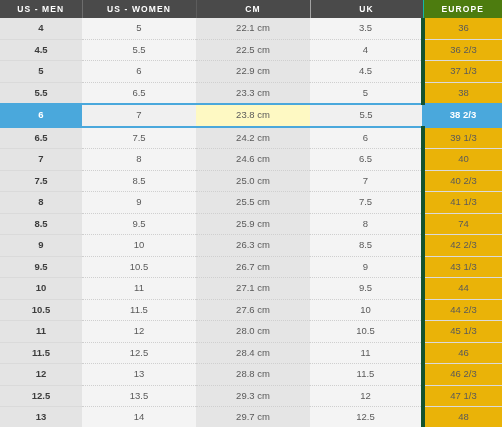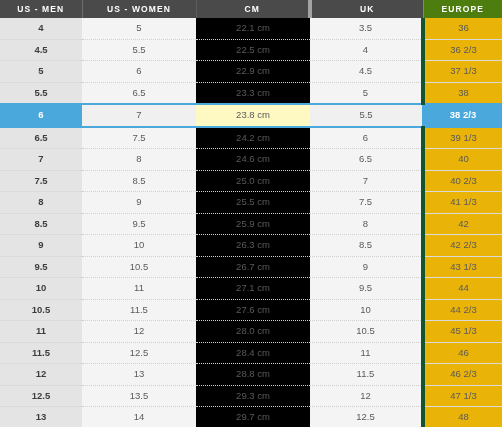--- a/index.html
+++ b/index.html
@@ -31,21 +31,21 @@
     color: #ffffff;
     font-size: 8.5px;
     font-weight: bold;
     letter-spacing: 1.1px;
     text-align: center;
     vertical-align: middle;
     border: none;
   }
   thead th.hdr-men { border-right: 1px solid #6d6d6d; }
   thead th.hdr-women { border-right: 1px solid #5c5c5c; margin-top: 22px; }
-  thead th.hdr-cm { border-right: 4px solid #a3a3a3; }
+  thead th.hdr-cm { border-right: 1px solid #a3a3a3; }
   thead th.hdr-uk { border-right: 1px solid #14b8a6; }
   thead th.hdr-eu {
     background: #4d7c0f;
     color: #ffffff;
   }
 
   tbody td {
     height: 20.5px;
     font-size: 9.5px;
     color: #5a5a5a;
@@ -55,21 +55,21 @@
     border-bottom: 1px dotted #cfcfcf;
     white-space: nowrap;
   }
   td.col-men {
     background: #e4e4e4;
     color: #3d3d3d;
     font-weight: bold;
     border-bottom: 1px solid #dadada;
   }
   td.col-women { background: #f4f4f4; }
-  td.col-cm    { background: #000000; }
+  td.col-cm    { background: #e5e5e5; }
   td.col-uk    { background: #f4f4f4; }
   td.col-eu {
     background: #eab308;
     border-left: 4px solid #14532d;
     border-bottom: 1px solid #dadada;
   }
 
   
   tr.is-highlighted td {
     border-top: 2px solid #4aa8dc;
@@ -174,21 +174,21 @@
           <td class="col-women">9</td>
           <td class="col-cm">25.5 cm</td>
           <td class="col-uk">7.5</td>
           <td class="col-eu">41 1/3</td>
         </tr>
         <tr>
           <td class="col-men">8.5</td>
           <td class="col-women">9.5</td>
           <td class="col-cm">25.9 cm</td>
           <td class="col-uk">8</td>
-          <td class="col-eu">42</td>
+          <td class="col-eu">74</td>
         </tr>
         <tr>
           <td class="col-men">9</td>
           <td class="col-women">10</td>
           <td class="col-cm">26.3 cm</td>
           <td class="col-uk">8.5</td>
           <td class="col-eu">42 2/3</td>
         </tr>
         <tr>
           <td class="col-men">9.5</td>

